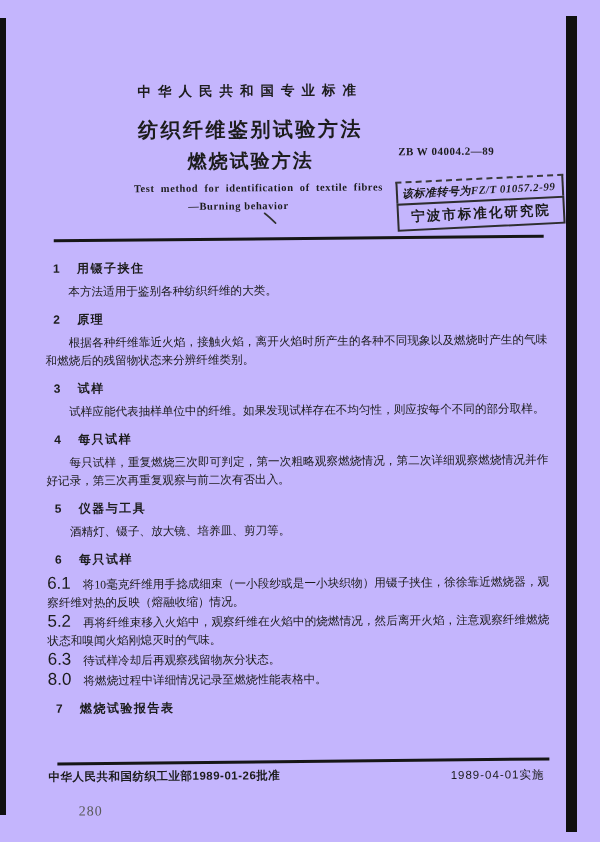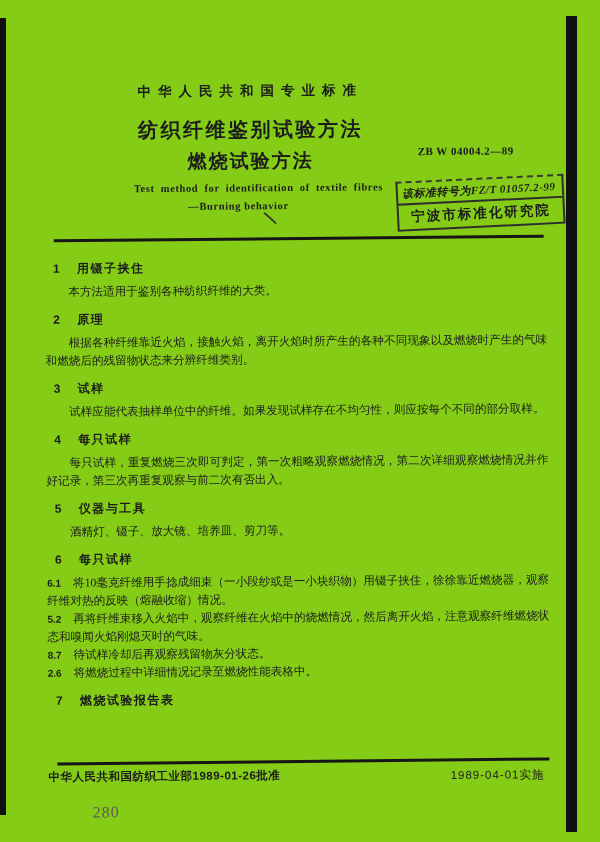--- a/index.html
+++ b/index.html
@@ -4,21 +4,21 @@
 <style>
   html,body{margin:0;padding:0;}
   body{
     width:600px;height:842px;
     background:#ffffff;
     font-family:"Liberation Serif","DejaVu Serif",serif;
     color:#1c1c1c;
     overflow:hidden;
     position:relative;
   }
-  .page{position:absolute;inset:0;background:#84cc16;}
+  .page{position:absolute;inset:0;background:#c4b5fd;}
   .edge{position:absolute;background:#101010;}
   .edge-left{left:0;top:18px;width:6px;height:797px;}
   .edge-right{left:566px;top:16px;width:11px;height:816px;}
   .content{position:absolute;inset:0;transform:rotate(-0.4deg);}
 
   .hdr-std{
     position:absolute;top:82px;left:0;width:505px;
     text-align:center;
     font-family:"Liberation Sans","DejaVu Sans",sans-serif;
     font-weight:700;font-size:13.5px;letter-spacing:7px;
@@ -26,21 +26,21 @@
   .title1{
     position:absolute;top:116px;left:0;width:505px;
     text-align:center;font-weight:700;font-size:20px;letter-spacing:2.5px;
   }
   .title2{
     position:absolute;top:148px;left:0;width:505px;
     text-align:center;font-weight:700;font-size:19px;letter-spacing:2px;
   }
   .stdno{
     position:absolute;top:146px;left:400px;width:135px;
-    text-align:center;font-weight:700;font-size:11px;letter-spacing:0.5px;
+    text-align:left;font-weight:700;font-size:11px;letter-spacing:0.5px;
     font-family:"Liberation Serif","DejaVu Serif",serif;
   }
   .entitle1{
     position:absolute;top:182px;left:95px;width:330px;
     text-align:center;font-weight:700;font-size:10.5px;
     letter-spacing:0.6px;word-spacing:3px;
   }
   .entitle2{
     position:absolute;top:200px;left:130px;width:220px;
     text-align:center;font-weight:700;font-size:10.5px;letter-spacing:0.6px;
@@ -75,36 +75,36 @@
   .sec-h{
     margin:9px 0 6px 8px;
     font-family:"Liberation Sans","DejaVu Sans",sans-serif;
     font-weight:700;font-size:12px;letter-spacing:1.5px;
   }
   .sec-num{display:inline-block;min-width:24px;letter-spacing:0;}
   .para{margin:3px 0;text-indent:2em;}
   .sub{margin:0;}
   .sub-num{
     font-family:"Liberation Sans","DejaVu Sans",sans-serif;
-    font-weight:700;margin-right:12px;font-size:10px;margin-top:28px;
+    font-weight:400;margin-right:12px;font-size:17px;margin-top:28px;
   }
 
   .foot-left{
     position:absolute;top:768px;left:46px;
     font-family:"Liberation Sans","DejaVu Sans",sans-serif;
     font-weight:700;font-size:11.5px;letter-spacing:0.5px;
   }
   .foot-right{
     position:absolute;top:769px;right:58px;
     font-family:"Liberation Sans","DejaVu Sans",sans-serif;
     font-weight:400;font-size:11.5px;letter-spacing:1px;
   }
   .pageno{
-    position:absolute;top:802px;left:90px;
-    font-size:16px;color:#5a5a5a;letter-spacing:1px;
+    position:absolute;top:802px;left:76px;
+    font-size:14px;color:#5a5a5a;letter-spacing:1px;
   }
 </style>
 </head>
 <body>
 
 <div class="page">
   <div class="edge edge-left"></div>
   <div class="edge edge-right"></div>
 
   <div class="content">
@@ -157,24 +157,24 @@
       <div class="sec-h">
         <span class="sec-num">6</span><span>每只试样</span>
       </div>
       <p class="sub">
         <span class="sub-num">6.1</span><span>将10毫克纤维用手捻成细束（一小段纱或是一小块织物）用镊子挟住，徐徐靠近燃烧器，观察纤维对热的反映（熔融收缩）情况。</span>
       </p>
       <p class="sub">
         <span class="sub-num">5.2</span><span>再将纤维束移入火焰中，观察纤维在火焰中的烧燃情况，然后离开火焰，注意观察纤维燃烧状态和嗅闻火焰刚熄灭时的气味。</span>
       </p>
       <p class="sub">
-        <span class="sub-num">8.7</span><span>待试样冷却后再观察残留物灰分状态。</span>
+        <span class="sub-num">6.3</span><span>待试样冷却后再观察残留物灰分状态。</span>
       </p>
       <p class="sub">
-        <span class="sub-num">2.6</span><span>将燃烧过程中详细情况记录至燃烧性能表格中。</span>
+        <span class="sub-num">8.0</span><span>将燃烧过程中详细情况记录至燃烧性能表格中。</span>
       </p>
 
       <div class="sec-h">
         <span class="sec-num">7</span><span>燃烧试验报告表</span>
       </div>
 
     </div>
 
     <div class="rule rule-bottom"></div>
     <div class="foot-left">中华人民共和国纺织工业部1989-01-26批准</div>

